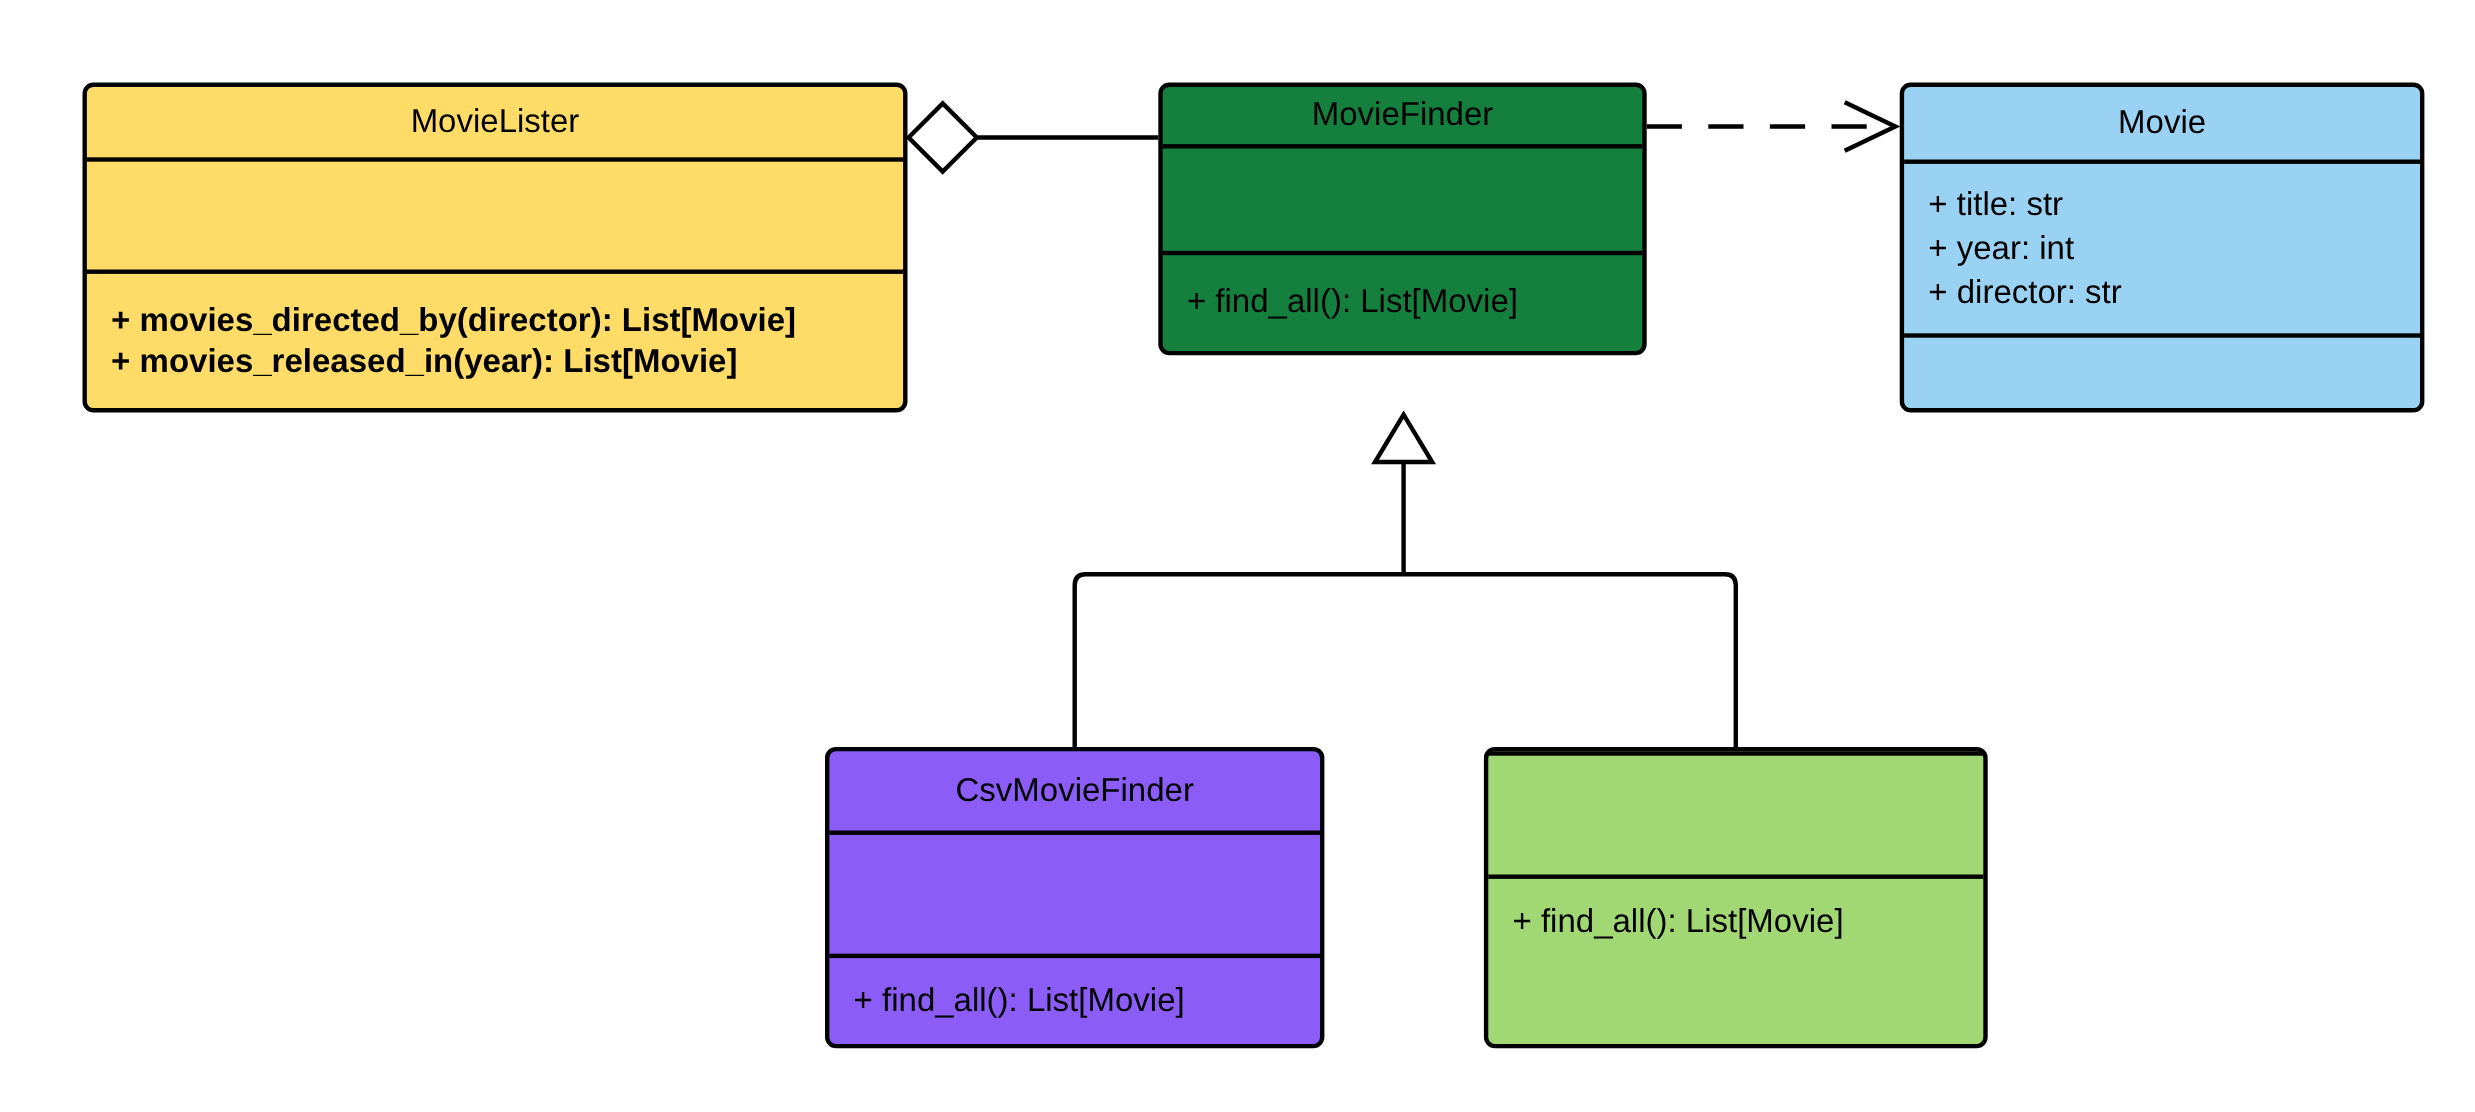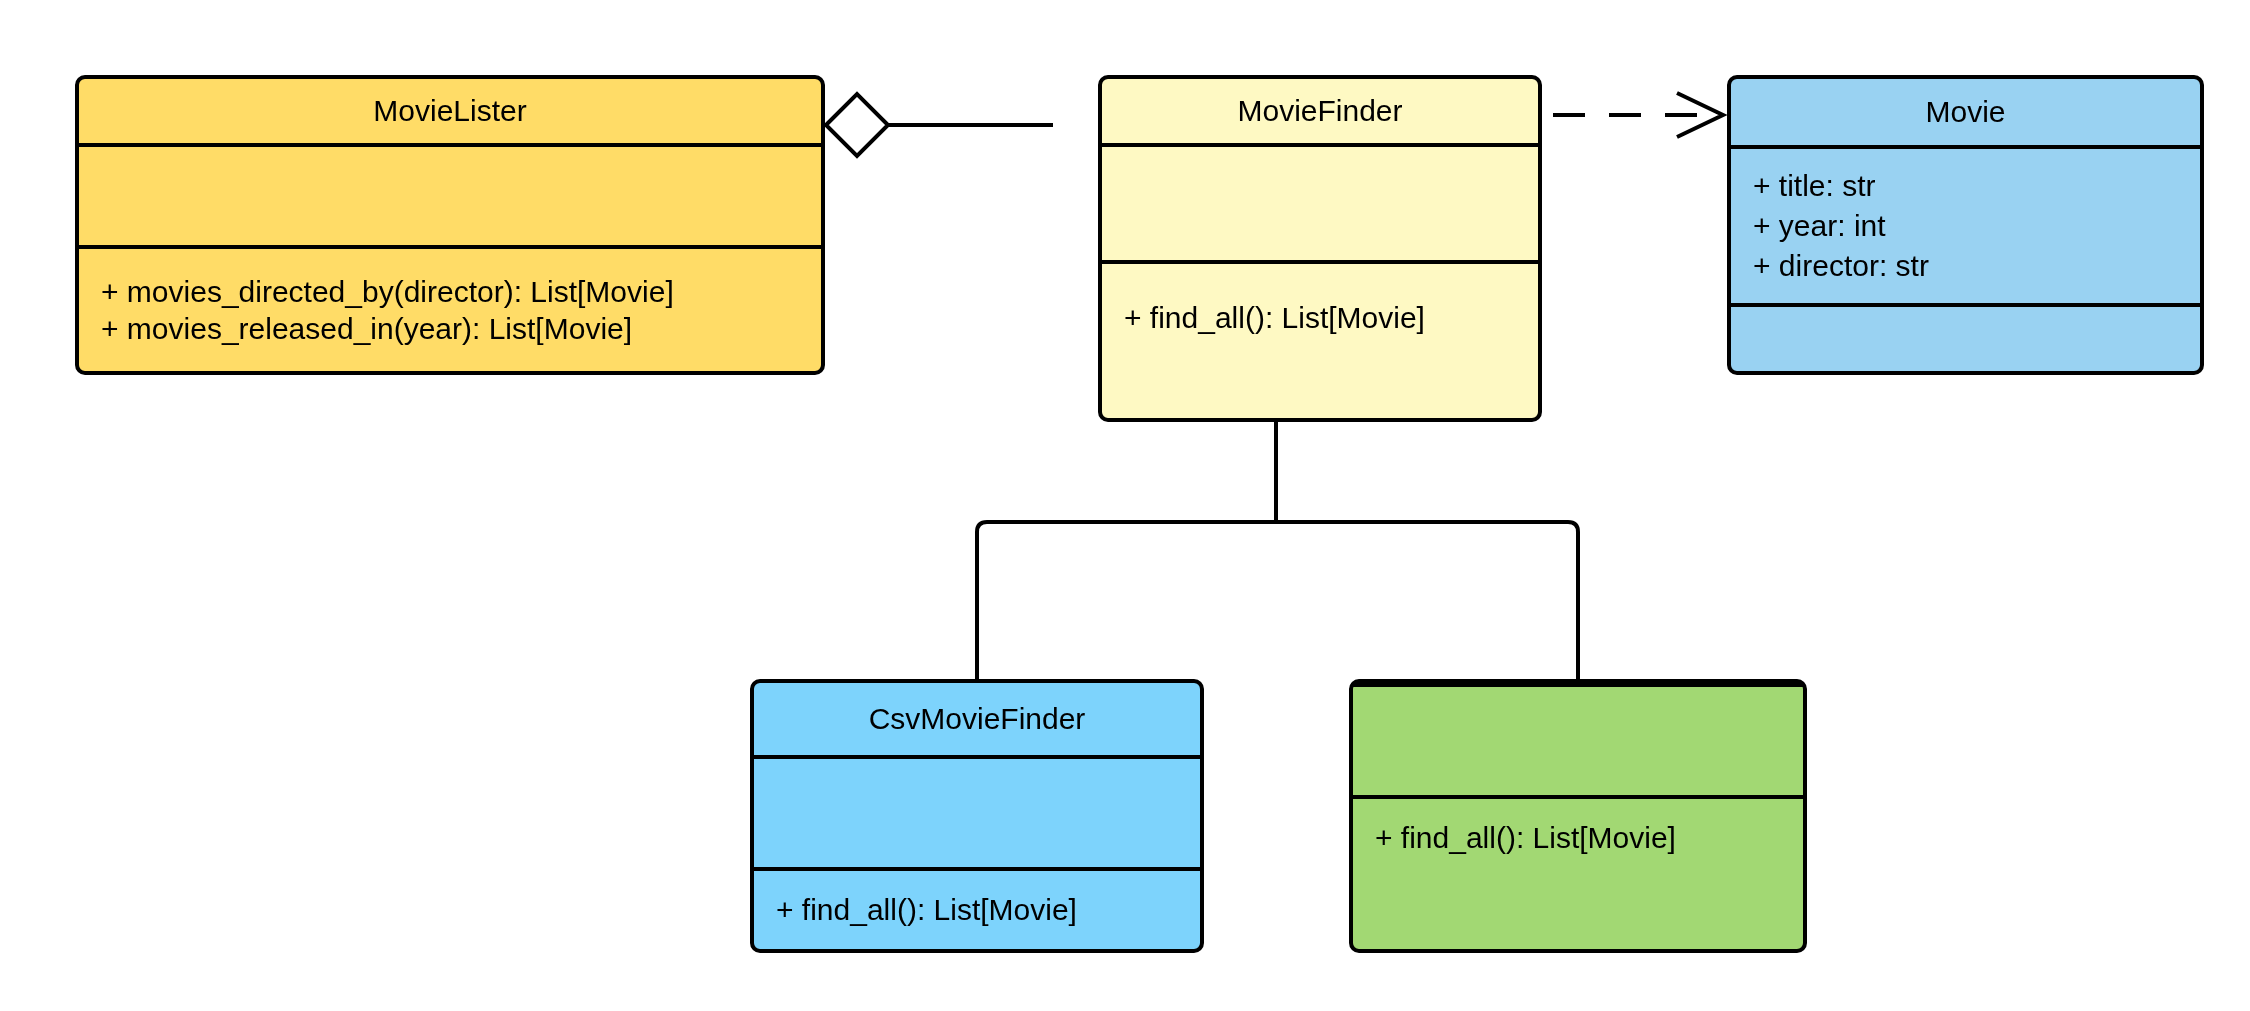--- a/index.html
+++ b/index.html
@@ -69,45 +69,45 @@
     <polyline class="conn" points="1677,93 1723,115 1677,137"></polyline>
 
     <path class="conn" d="M 977 679 L 977 532 Q 977 522 987 522 L 1568 522 Q 1578 522 1578 532 L 1578 679"></path>
     <line class="conn" x1="1276" y1="523" x2="1276" y2="420"></line>
     <polygon class="conn-fill-white" points="1276,377 1250,420 1302,420"></polygon>
   </svg>
 
   <div class="uml-class" style="left: 75px; top: 75px; width: 750px; height: 300px; background: rgb(255, 220, 103);">
     <div class="uml-section uml-title" style="height:64px;">MovieLister</div>
     <div class="uml-section uml-members" style="height:102px;"></div>
-    <div class="uml-section uml-members" style="height:126px; line-height:37px;">
+    <div class="uml-section uml-members" style="height:126px; line-height:37px;font-weight:bold;">
       <div class="member-line">+ movies_directed_by(director): List[Movie]</div>
       <div class="member-line">+ movies_released_in(year): List[Movie]</div>
     </div>
   </div>
 
-  <div class="uml-class" style="left: 1053px; top: 75px; width: 444px; height: 347px; background: #fef9c3; margin-left: 45px;">
+  <div class="uml-class" style="left: 1053px; top: 75px; width: 444px; height: 248px; background: #15803d;">
     <div class="uml-section uml-title" style="height:64px;">MovieFinder</div>
     <div class="uml-section uml-members" style="height:117px;"></div>
     <div class="uml-section uml-members" style="height:111px;">
       <div class="member-line">+ find_all(): List[Movie]</div>
     </div>
   </div>
 
   <div class="uml-class" style="left: 1727px; top: 75px; width: 477px; height: 300px; background: rgb(153, 210, 242);">
     <div class="uml-section uml-title" style="height:66px;">Movie</div>
     <div class="uml-section uml-members" style="height:160px;">
       <div class="member-line">+ title: str</div>
       <div class="member-line">+ year: int</div>
       <div class="member-line">+ director: str</div>
     </div>
     <div class="uml-section uml-members" style="height:68px;"></div>
   </div>
 
-  <div class="uml-class" style="left: 750px; top: 679px; width: 454px; height: 274px; background: #7dd3fc;">
+  <div class="uml-class" style="left: 750px; top: 679px; width: 454px; height: 274px; background: #8b5cf6;">
     <div class="uml-section uml-title" style="height:72px;">CsvMovieFinder</div>
     <div class="uml-section uml-members" style="height:112px;"></div>
     <div class="uml-section uml-members" style="height:82px;">
       <div class="member-line">+ find_all(): List[Movie]</div>
     </div>
   </div>
 
   <div class="uml-class" style="left: 1349px; top: 679px; width: 458px; height: 274px; background: rgb(162, 216, 115);">
     <div class="uml-section uml-members" style="height:112px;"></div>
     <div class="uml-section uml-members" style="height:82px;">

